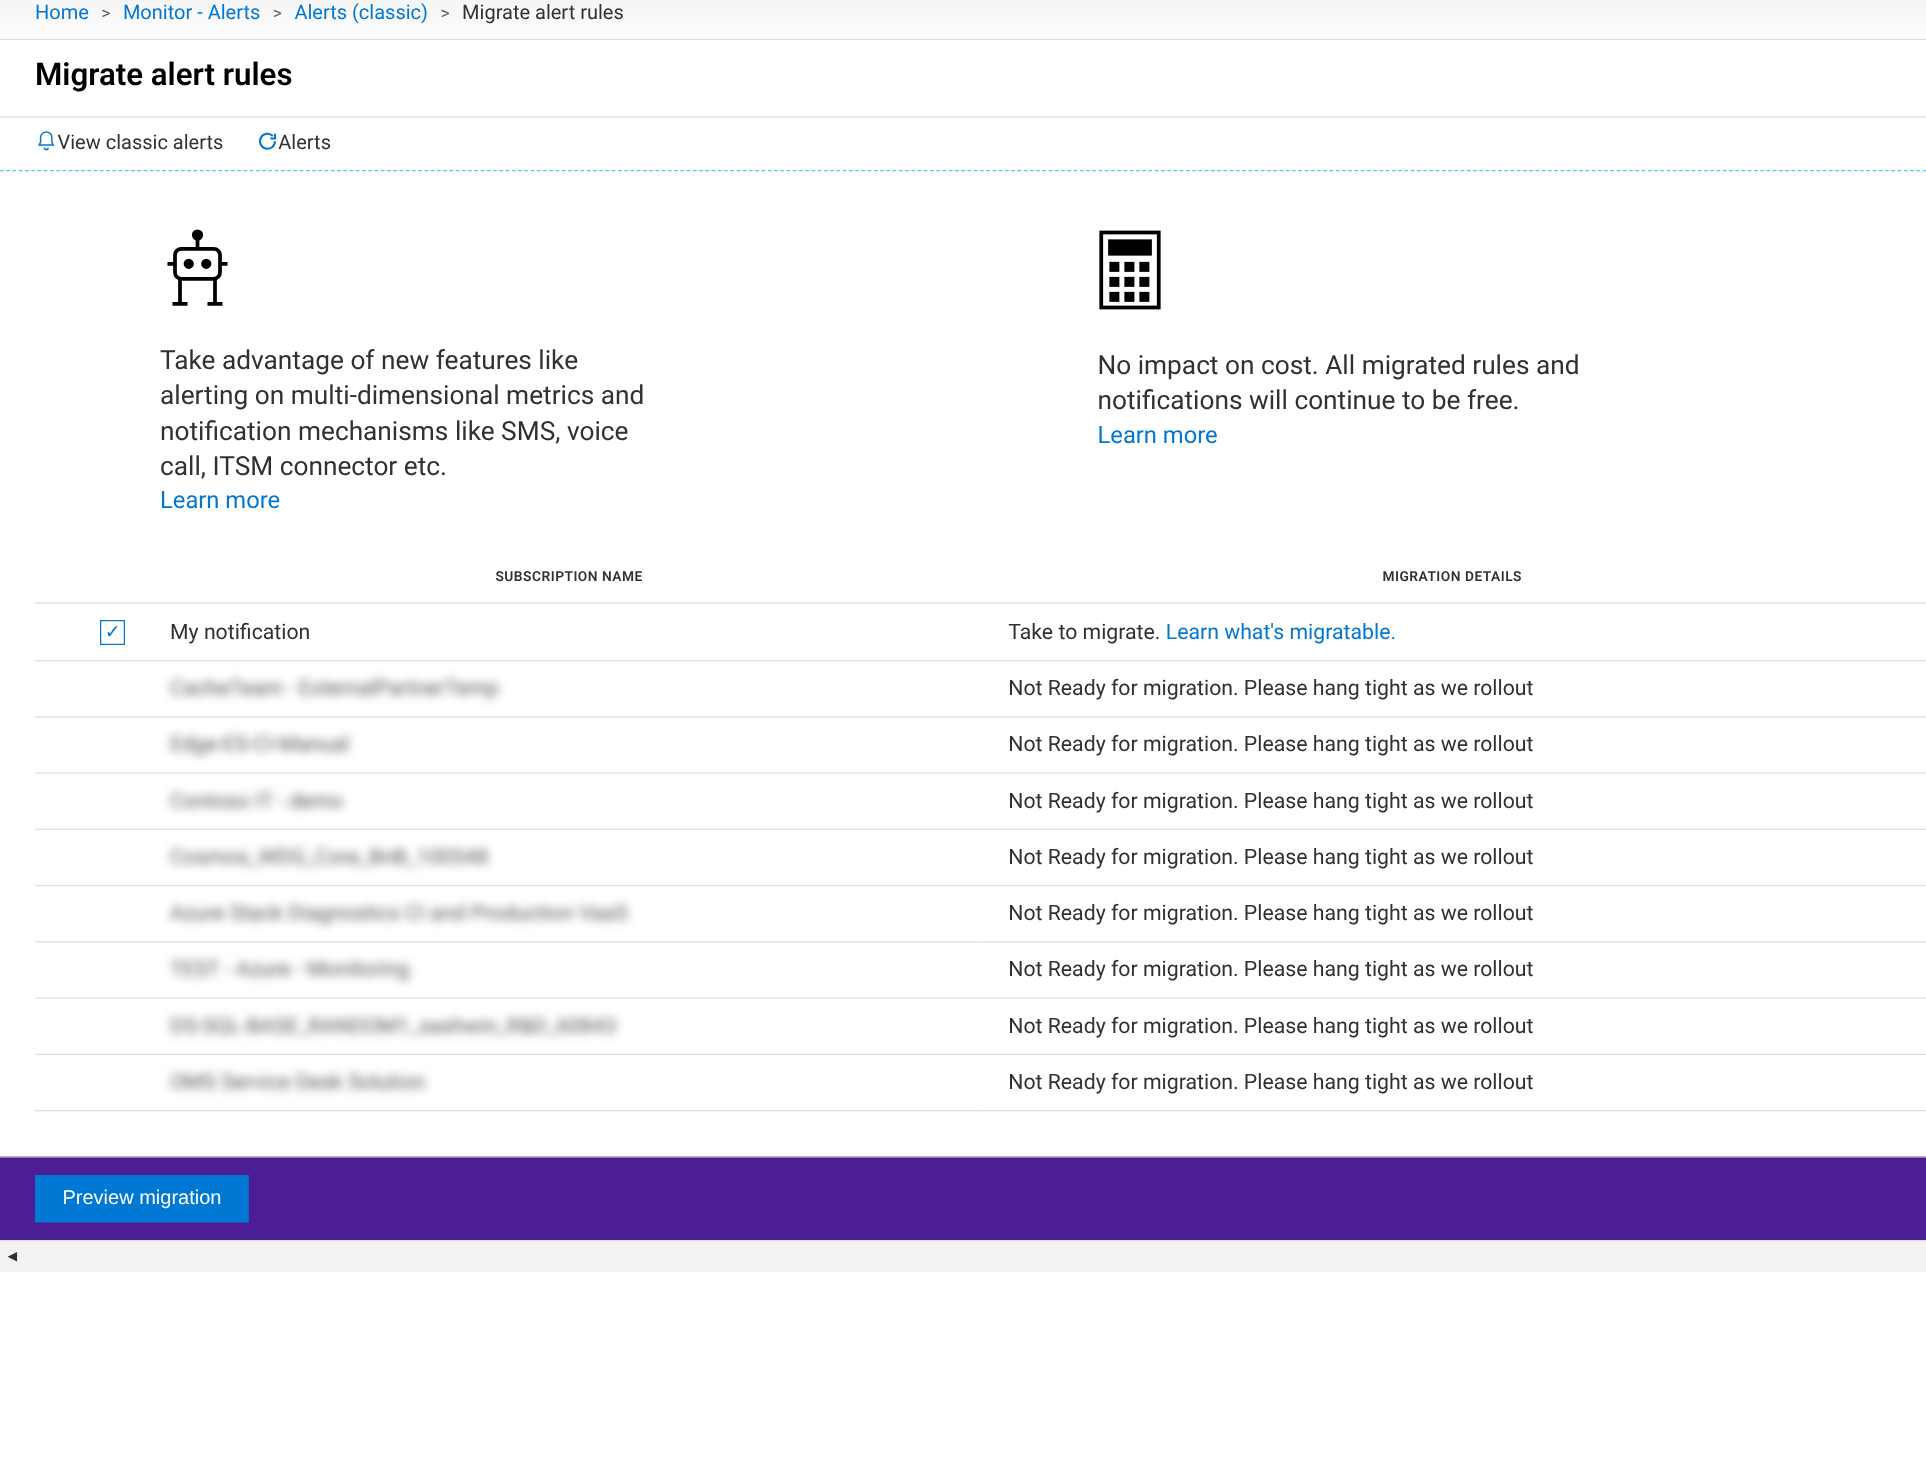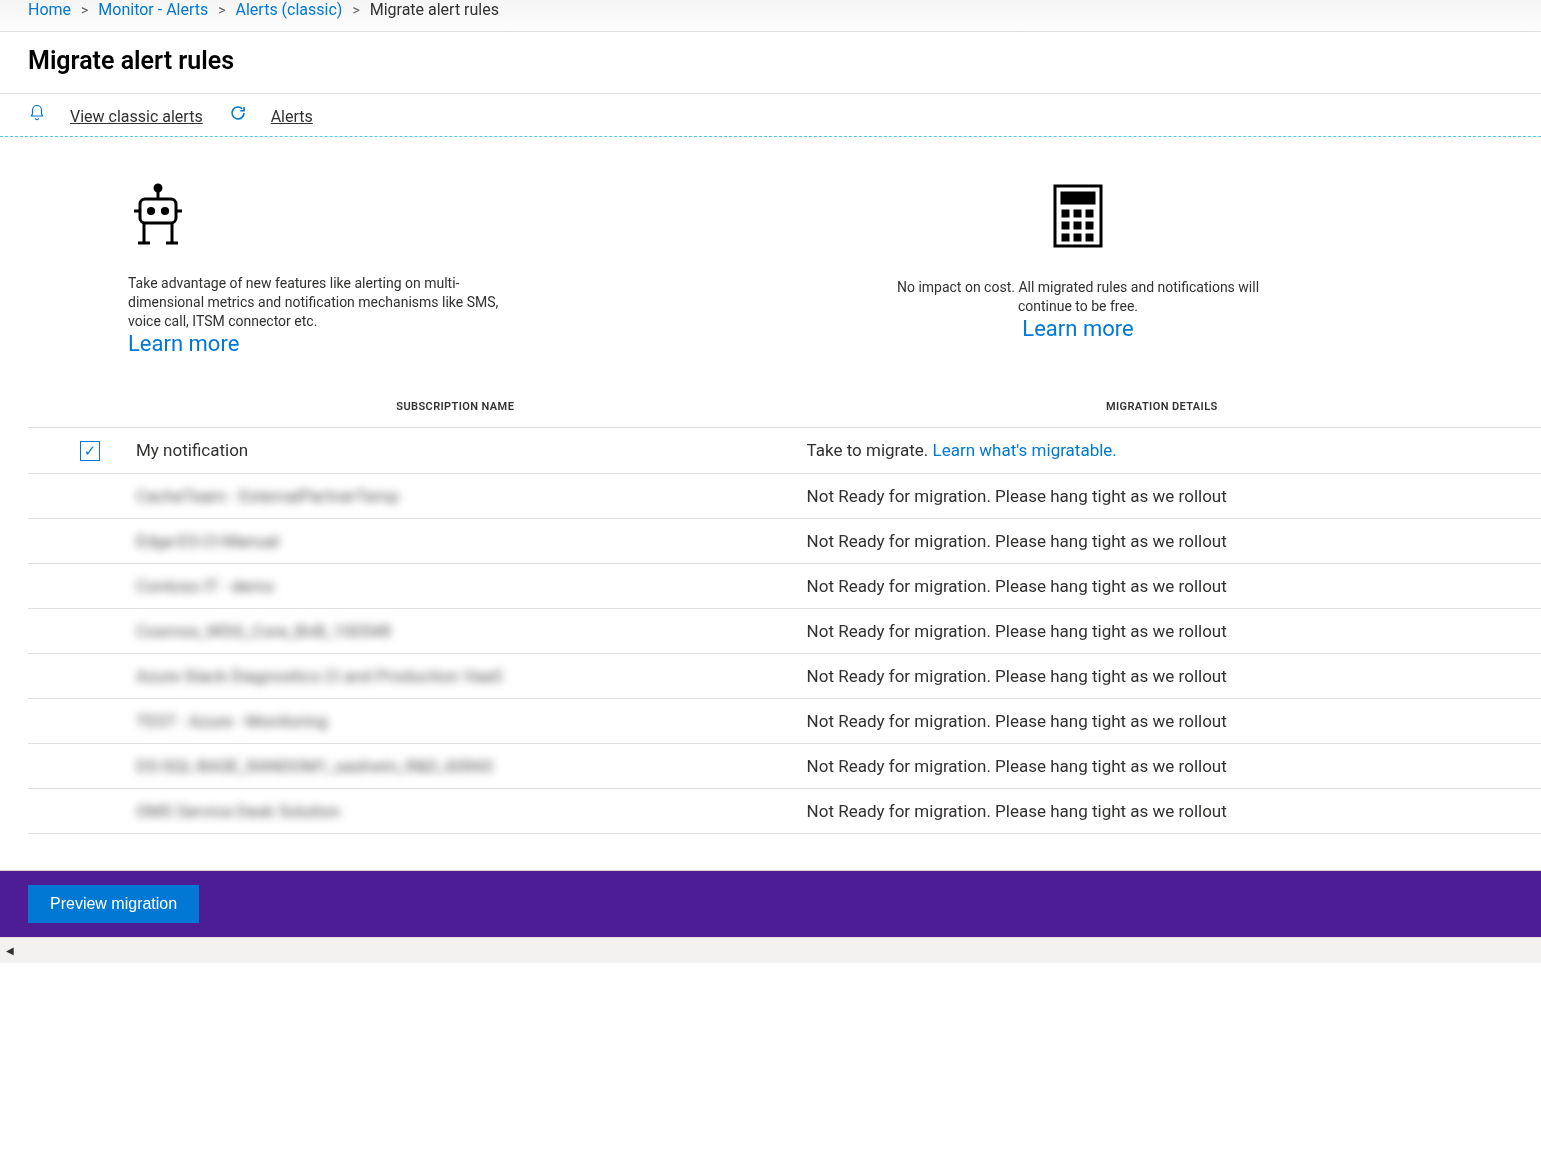--- a/index.html
+++ b/index.html
@@ -45,56 +45,54 @@
     .toolbar {
       border-top: 1px solid #e1dfdd;
       border-bottom: 1px dashed #53c8e6;
       padding: 10px 28px 10px 28px;
       display: flex;
       gap: 26px;
       align-items: center;
     }
     .toolbar-item {
       display: inline-flex;
-      align-items: flex-end;
-      gap: 24px;
+      align-items: flex-start;
+      gap: 0;
       color: #323130;
       font-size: 16px;
       cursor: pointer;
-      text-decoration: underline;
     }
     .toolbar-item svg {
       width: 18px;
       height: 18px;
     }
     
     .info-area {
       display: flex;
       gap: 90px;
       padding: 46px 0 30px 128px;
     }
     .info-block {
       max-width: 400px;
     }
     .info-block .icon-holder {
       margin-bottom: 26px;
     }
     .info-block p {
-      font-size: 14px;
+      font-size: 21px;
       line-height: 1.35;
       color: #323130;
     }
     .info-block a {
       color: #0078d4;
       text-decoration: none;
-      font-size: 22px;
+      font-size: 19px;
     }
     .info-right {
       margin-left: 260px;
-      text-align: center;
     }
     
     .table-wrap {
       padding: 0 0 0 28px;
     }
     table {
       width: 100%;
       border-collapse: collapse;
     }
     th {

